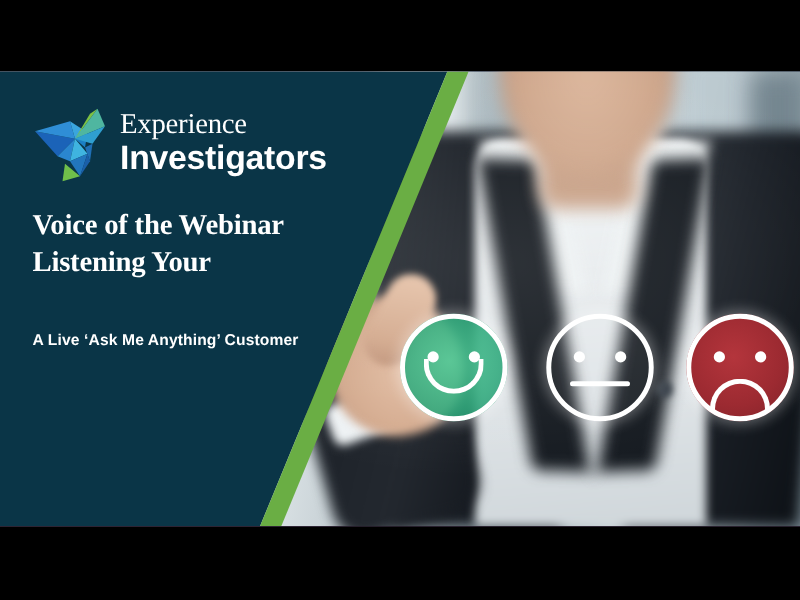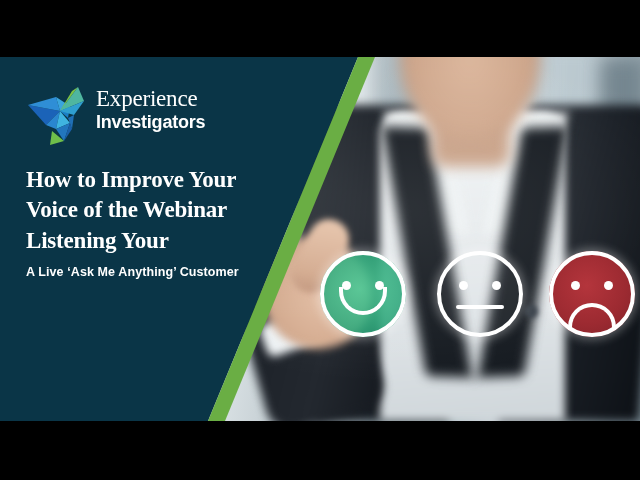--- a/index.html
+++ b/index.html
@@ -284,21 +284,21 @@
   }
   #logo-line1 {
     display: block;
     font-size: 23px;
     font-weight: 400;
     letter-spacing: -0.2px;
     font-family: "Liberation Serif", serif;
   }
   #logo-line2 {
     display: block;
-    font-size: 18px;
+    font-size: 27px;
     font-weight: 700;
     letter-spacing: -0.2px;
     margin-top: 3px;
     font-family: "Liberation Sans", sans-serif;
   }
 
   
   #headline {
     position: absolute;
     left: 26px; top: 108px;
@@ -403,21 +403,20 @@
           <polygon points="44,38 46,44 38,56" fill="#1a5fa8"></polygon>
           <polygon points="26,46 38,56 24,60" fill="#6fbf4a"></polygon>
         </svg>
         <div id="logo-text">
           <span id="logo-line1">Experience</span>
           <span id="logo-line2">Investigators</span>
         </div>
       </div>
 
       <div id="headline">
-        <span class="hl">How to Improve Your</span>
         <span class="hl">Voice of the Webinar</span>
         <span class="hl">Listening Your</span>
       </div>
 
       <div id="subtitle">A Live ‘Ask Me Anything’ Customer</div>
 
     </div>
   </div>
 
   <div class="letterbox top"></div>

